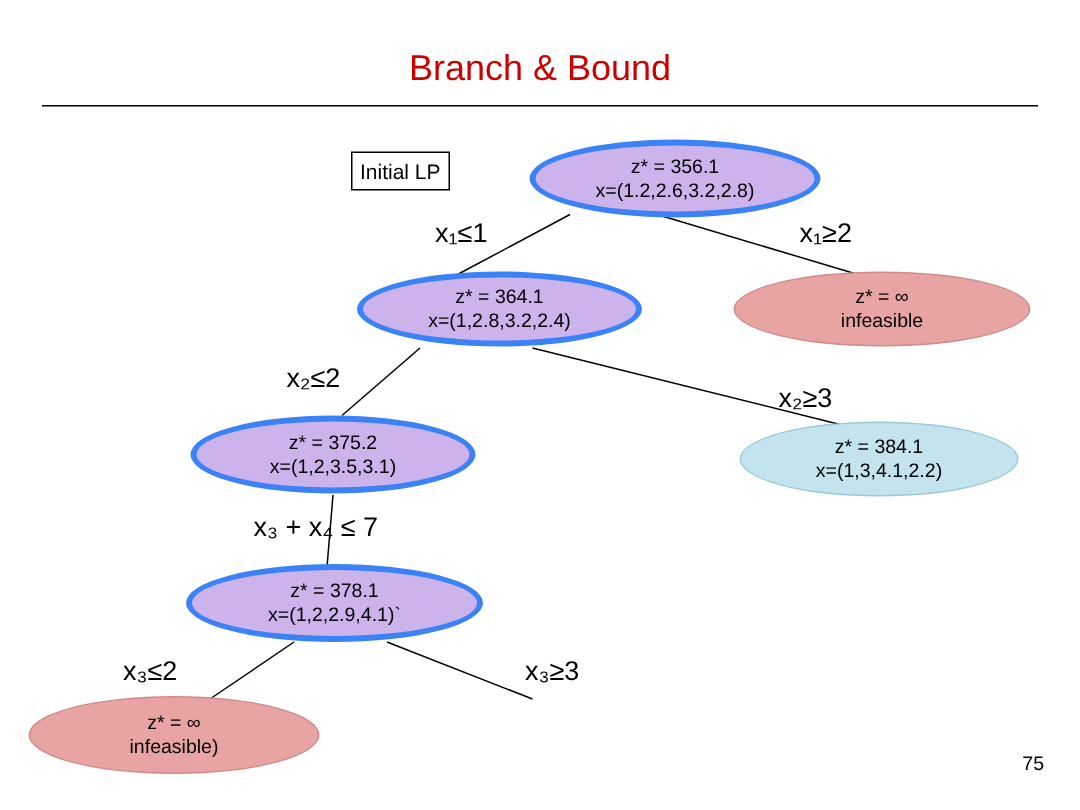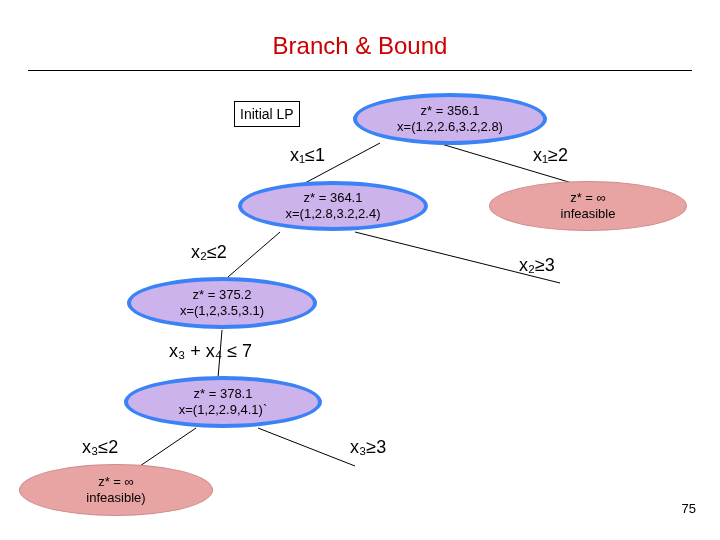--- a/index.html
+++ b/index.html
@@ -137,20 +137,24 @@
   <div class="node pink" style="left:489px; top:181px; width:198px; height:50px;">
     <span class="ln">z* = ∞</span>
     <span class="ln">infeasible</span>
   </div>
 
   <div class="node purple" style="left:127px; top:277px; width:190px; height:52px;">
     <span class="ln">z* = 375.2</span>
     <span class="ln">x=(1,2,3.5,3.1)</span>
   </div>
 
+  <div class="node cyan" style="left:493px; top:281px; width:186px; height:50px;">
+    <span class="ln">z* = 384.1</span>
+    <span class="ln">x=(1,3,4.1,2.2)</span>
+  </div>
 
   <div class="node purple" style="left:124px; top:376px; width:198px; height:52px;">
     <span class="ln">z* = 378.1</span>
     <span class="ln">x=(1,2,2.9,4.1)`</span>
   </div>
 
   <div class="node pink" style="left:19px; top:464px; width:194px; height:52px;">
     <span class="ln">z* = ∞</span>
     <span class="ln">infeasible)</span>
   </div>

